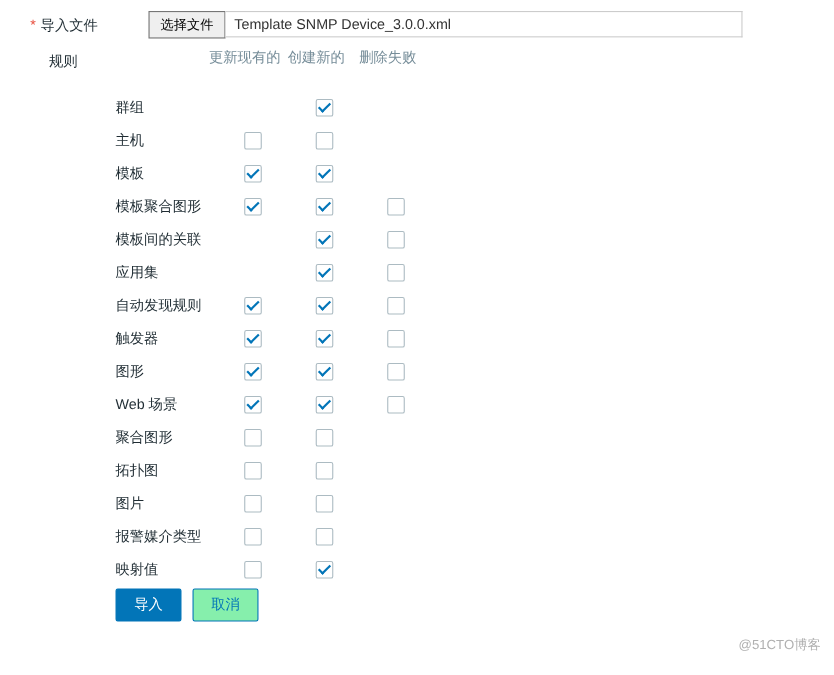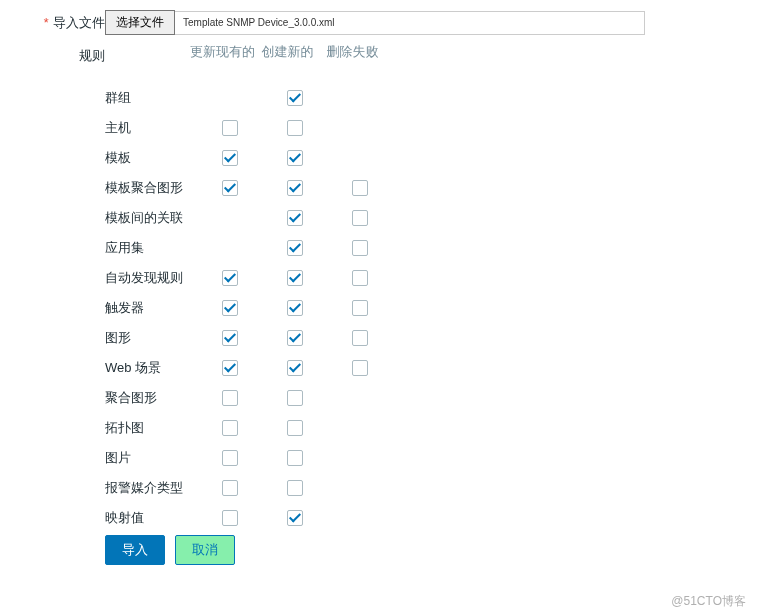--- a/index.html
+++ b/index.html
@@ -11,50 +11,52 @@
       padding: 10px 20px;
       width: 758px;
     }
     .form-row {
       display: flex;
       align-items: flex-start;
       margin-bottom: 8px;
     }
     .label-col {
       width: 85px;
-      text-align: right;
+      text-align: center;
+      padding-right: 10px;
       padding-top: 4px;
       color: #1f2c33;
       font-family: Liberation Mono, monospace;
     }
     .required-mark {
       color: #e74c3c;
       margin-right: 3px;
     }
     .content-col {
       flex: 1;
     }
     .file-row {
       display: flex;
-      align-items: center;
+      align-items: flex-start;
+      margin-left: 30px;
     }
     .file-button {
       border: 1px solid #767676;
       background: #efefef;
       padding: 3px 10px;
       font-size: 12px;
       cursor: pointer;
       font-family: inherit;
     }
     .file-name-box {
       border: 1px solid #ccc;
       border-left: none;
       padding: 3px 8px;
       width: 470px;
-      font-size: 10px;
+      font-size: 13px;
       color: #333;
       background: #fff;
       height: 24px;
       line-height: 16px;
     }
     .rules-header {
       display: flex;
       color: #768d99;
       font-size: 13px;
       margin-bottom: 22px;
@@ -120,21 +122,21 @@
       border: 1px solid #0275b8;
       padding: 5px 16px;
       font-size: 13px;
       border-radius: 2px;
       cursor: pointer;
       font-family: inherit;
     }
     .watermark {
       position: fixed;
       right: 12px;
-      bottom: 4px;
+      bottom: 19px;
       color: #b0b0b0;
       font-size: 12px;
     }
   </style>
 </head>
 <body>
 
 <div class="form-row">
   <div class="label-col">
     <span class="required-mark">*</span><span>导入文件</span>

